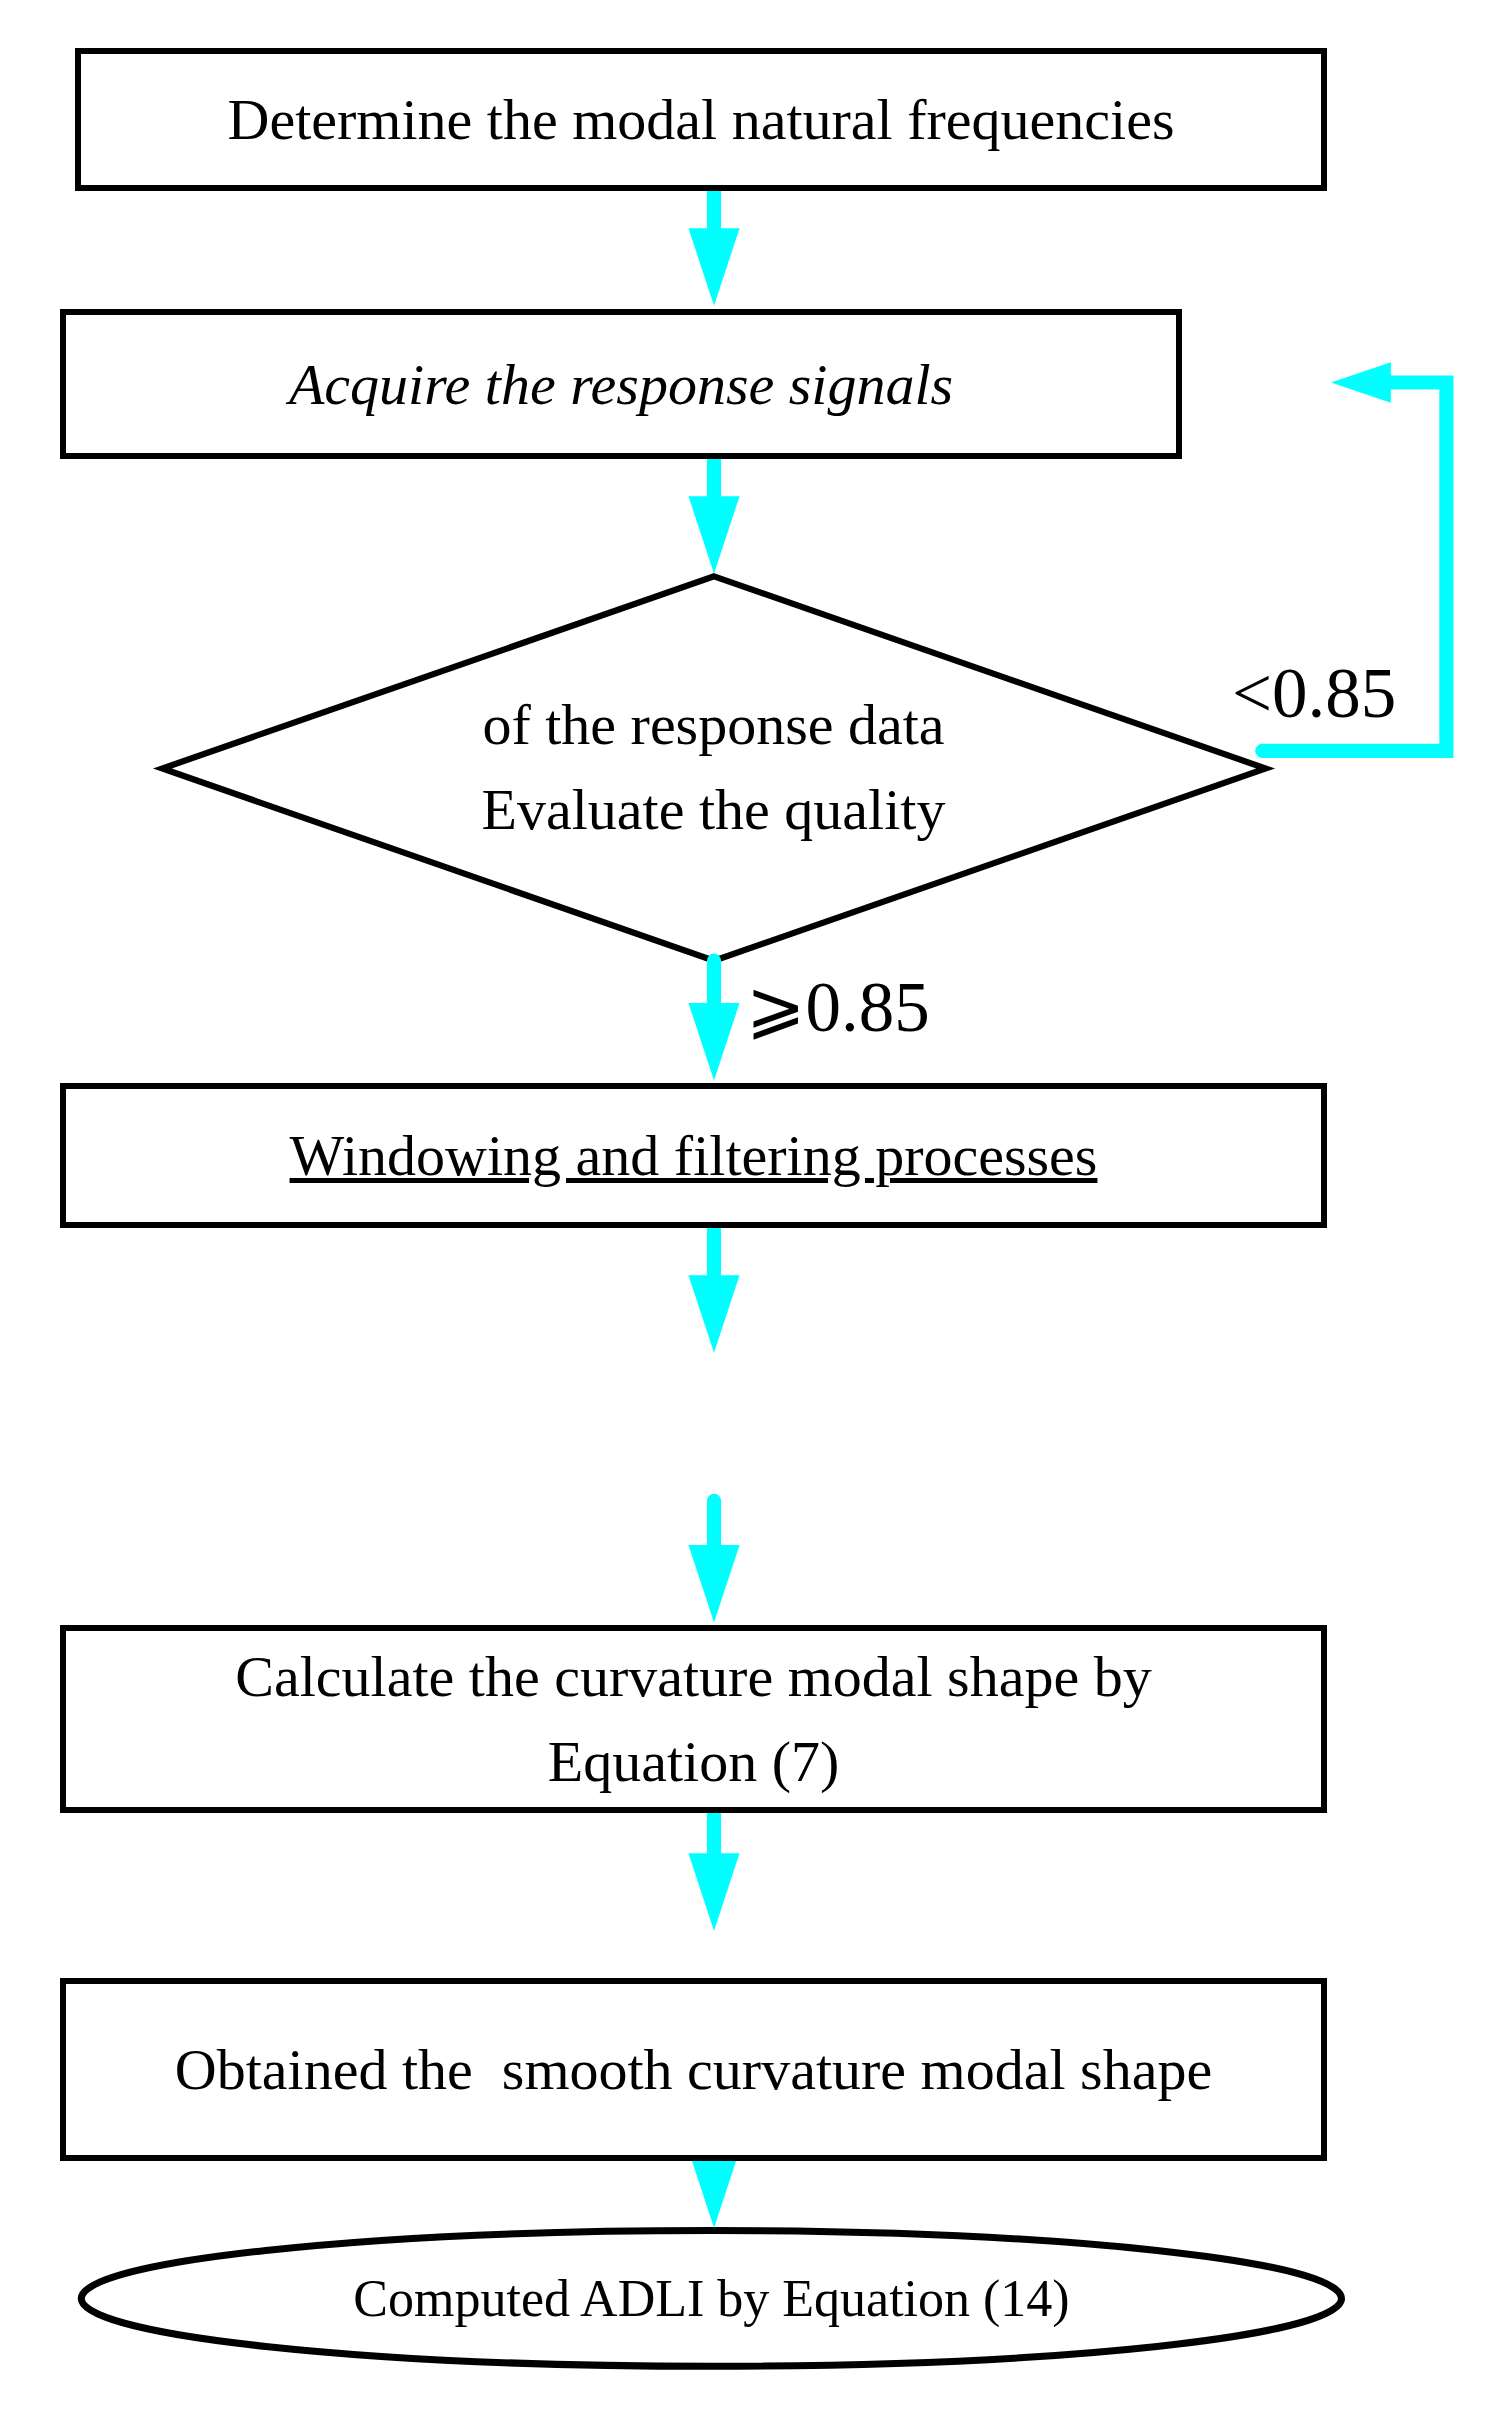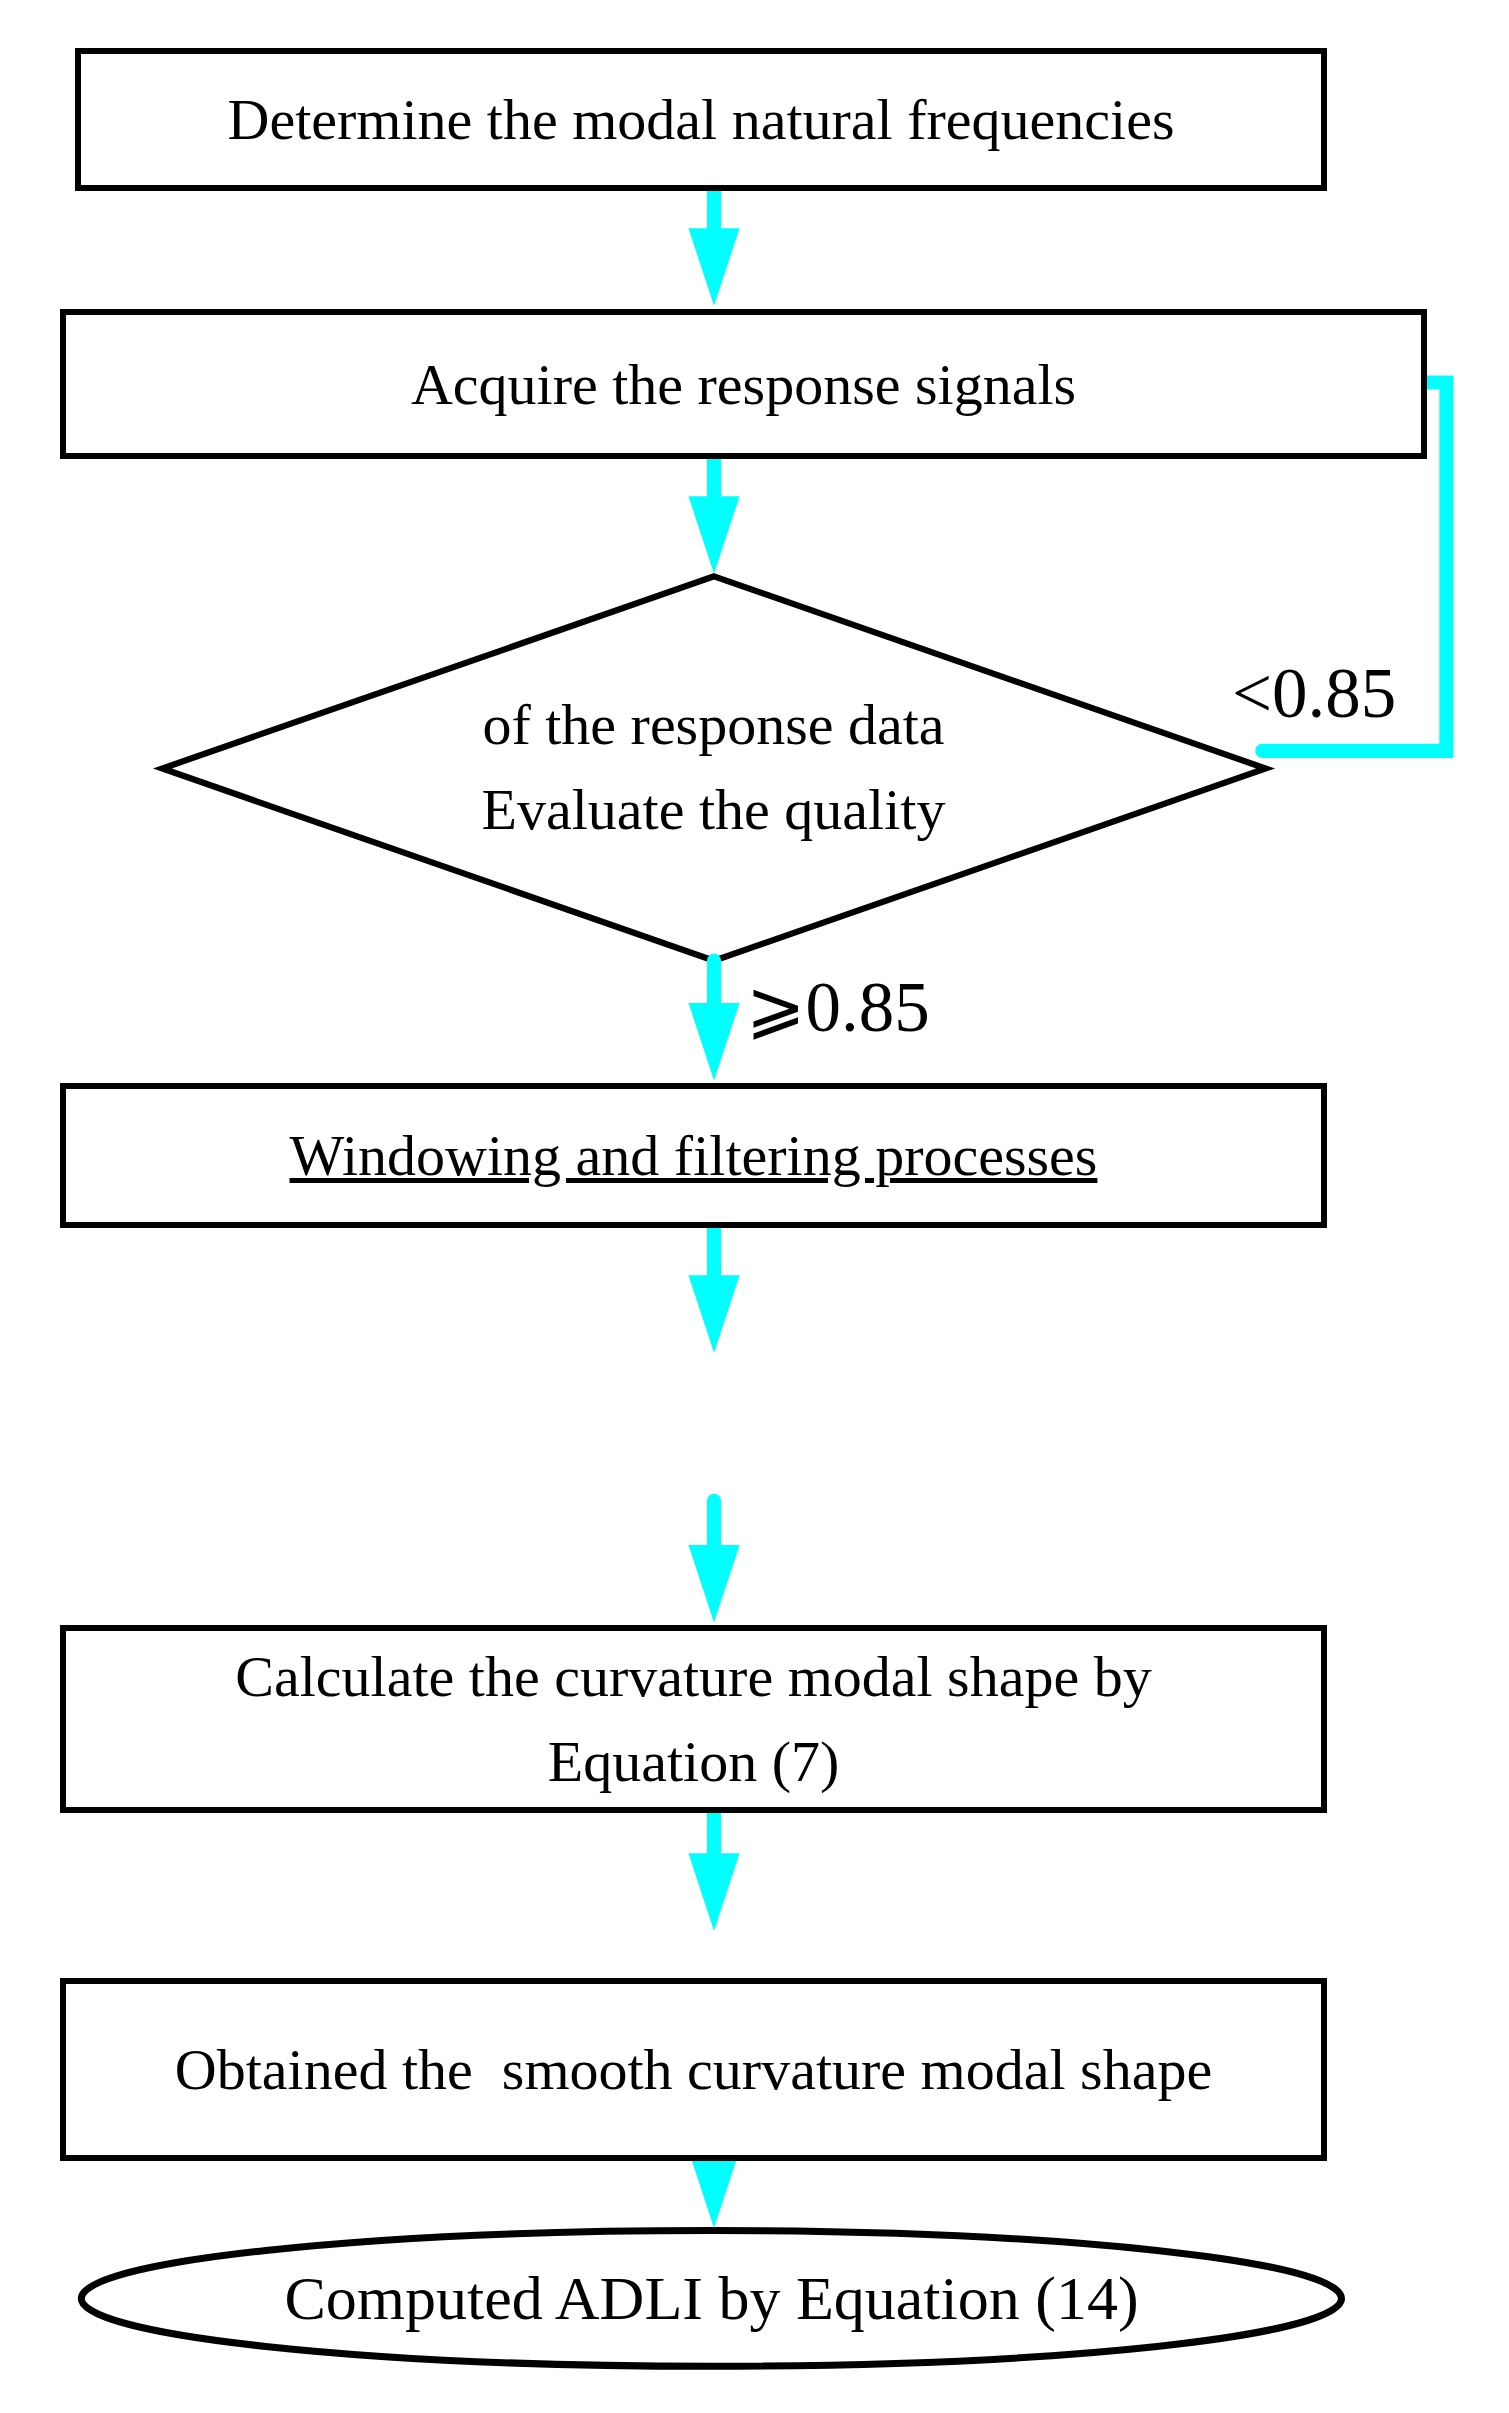--- a/index.html
+++ b/index.html
@@ -64,21 +64,21 @@
     font-size: 71px;
     line-height: 74px;
     white-space: nowrap;
   }
   .note-label {
     position: absolute;
     font-size: 63px;
     line-height: 71px;
     white-space: nowrap;
   }
-  .terminal-label .node-line { font-size: 62px; }
+  .terminal-label .node-line { font-size: 52px; }
 </style>
 </head>
 <body>
 
 <div class="canvas">
 
   <svg class="layer" width="1510" height="2413" viewBox="0 0 1713 2738">
 
     <polygon class="shape" points="810,654 1436,872 810,1090 184,872"></polygon>
 
@@ -116,21 +116,21 @@
     <g>
       <line class="arrow-line" x1="810" y1="2402" x2="810" y2="2443"></line>
       <polygon class="arrow-head" points="781,2440 839,2440 810,2528"></polygon>
     </g>
   </svg>
 
   <div class="node rect" style="left:75px; top:48px; width:1252px; height:143px;">
     <span class="node-line">Determine the modal natural frequencies</span>
   </div>
 
-  <div class="node rect" style="left:60px; top:309px; width:1367px; height:150px;">
+  <div class="node rect" style="left:60px; top:309px; width:1122px; height:150px;font-style:italic;">
     <span class="node-line">Acquire the response signals</span>
   </div>
 
   <div class="node" style="left:273px; top:679px; width:881px; height:176px;">
     <span class="node-line">of the response data</span>
     <span class="node-line">Evaluate the quality</span>
   </div>
 
   <div class="node rect" style="left:60px; top:1083px; width:1267px; height:145px;text-decoration:underline;">
     <span class="node-line">Windowing and filtering processes</span>

